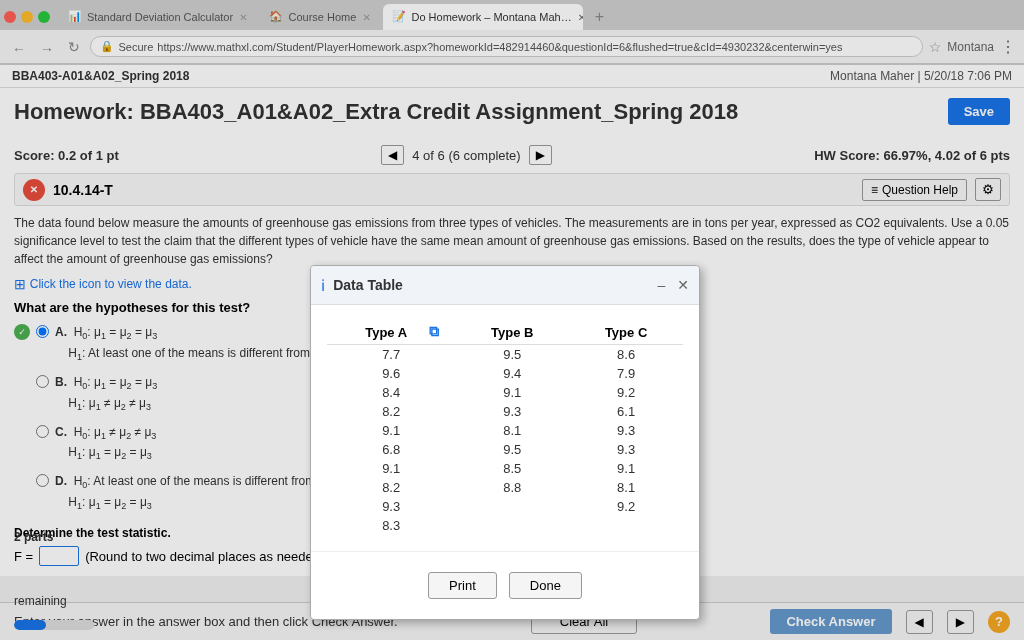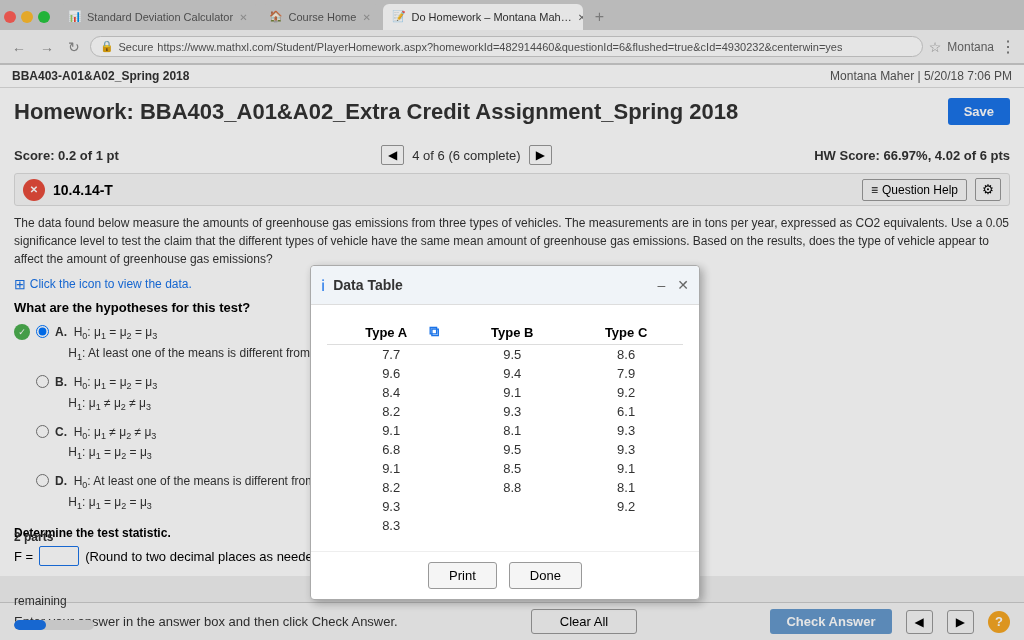--- a/index.html
+++ b/index.html
@@ -78,21 +78,21 @@
     .modal-close-btn { background: none; border: none; cursor: pointer; font-size: 14px; color: #666; padding: 0; }
     .modal-minimize-btn { background: none; border: none; cursor: pointer; font-size: 14px; color: #666; padding: 0 4px; }
     .info-icon { color: #1a73e8; font-size: 16px; }
 
     .modal-body { padding: 16px; }
     .data-table { width: 100%; border-collapse: collapse; font-size: 13px; }
     .data-table th { font-weight: bold; text-align: center; padding: 4px 16px; border-bottom: 1px solid #ddd; }
     .data-table td { text-align: center; padding: 2px 16px; color: #333; }
     .copy-icon { color: #1a73e8; font-size: 14px; cursor: pointer; float: right; margin-top: -2px; }
 
-    .modal-footer { display: flex; justify-content: center; gap: 12px; padding: 10px; border-top: 1px solid #eee; }
+    .modal-footer { display: flex; justify-content: center; gap: 12px; padding: 20px; border-top: 1px solid #eee; }
     .modal-btn { padding: 5px 20px; border: 1px solid #999; border-radius: 3px; cursor: pointer; font-size: 13px; background: #f5f5f5; }
 
     
     .bottom-bar { position: fixed; bottom: 0; left: 0; right: 0; background: #f5f5f5; border-top: 1px solid #ccc; padding: 6px 14px; display: flex; align-items: center; justify-content: space-between; }
     .bottom-left { font-size: 13px; color: #333; }
     .bottom-center { display: flex; gap: 8px; align-items: center; }
     .clear-all-btn { background: none; border: 1px solid #999; padding: 4px 28px; border-radius: 3px; cursor: pointer; font-size: 13px; }
     .bottom-right { display: flex; align-items: center; gap: 14px; }
     .check-answer-btn { background: #6699cc; color: white; border: none; padding: 5px 16px; border-radius: 3px; cursor: pointer; font-size: 13px; font-weight: bold; }
     .bottom-nav-btn { background: none; border: 1px solid #999; padding: 4px 8px; border-radius: 3px; cursor: pointer; font-size: 12px; }

